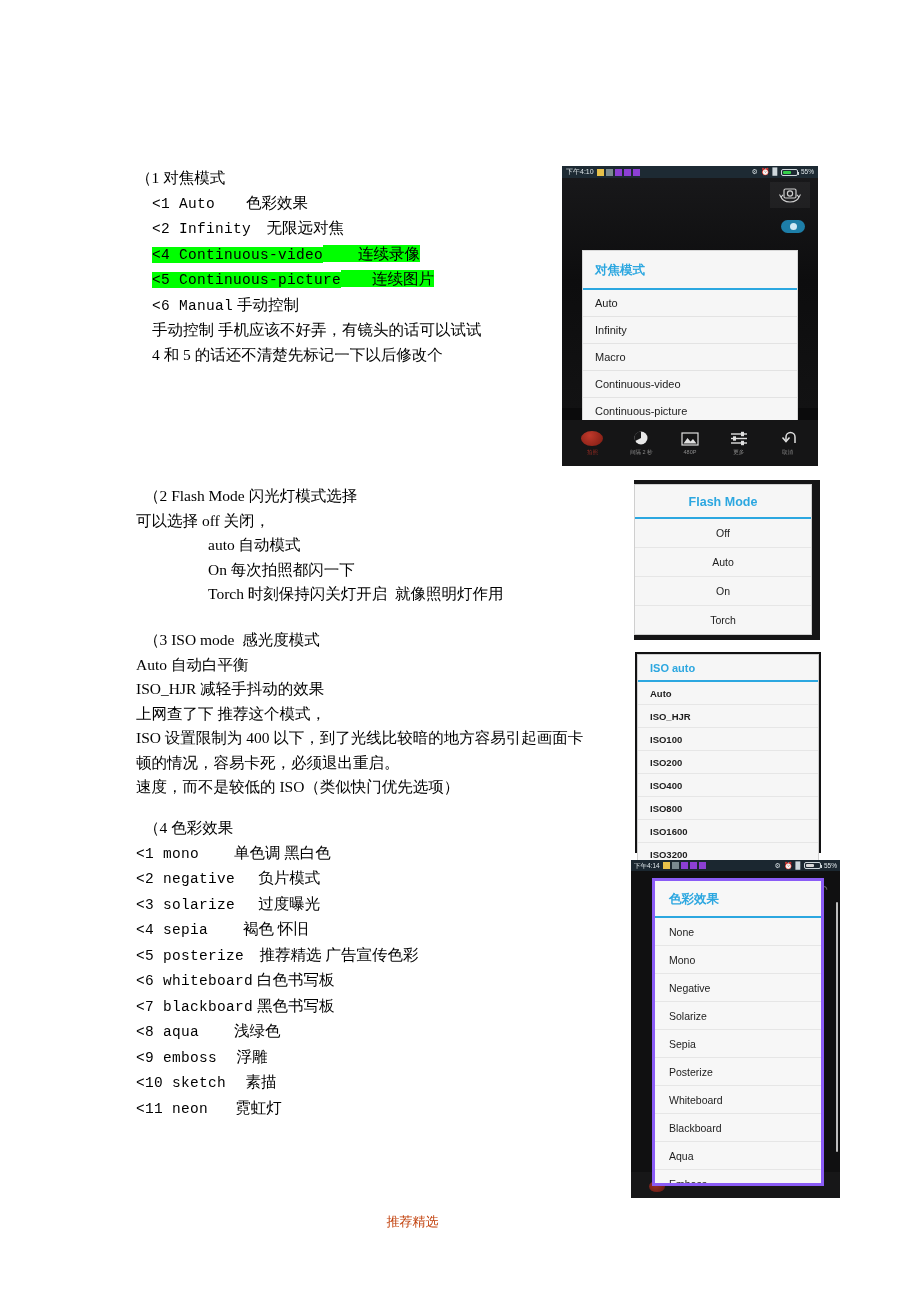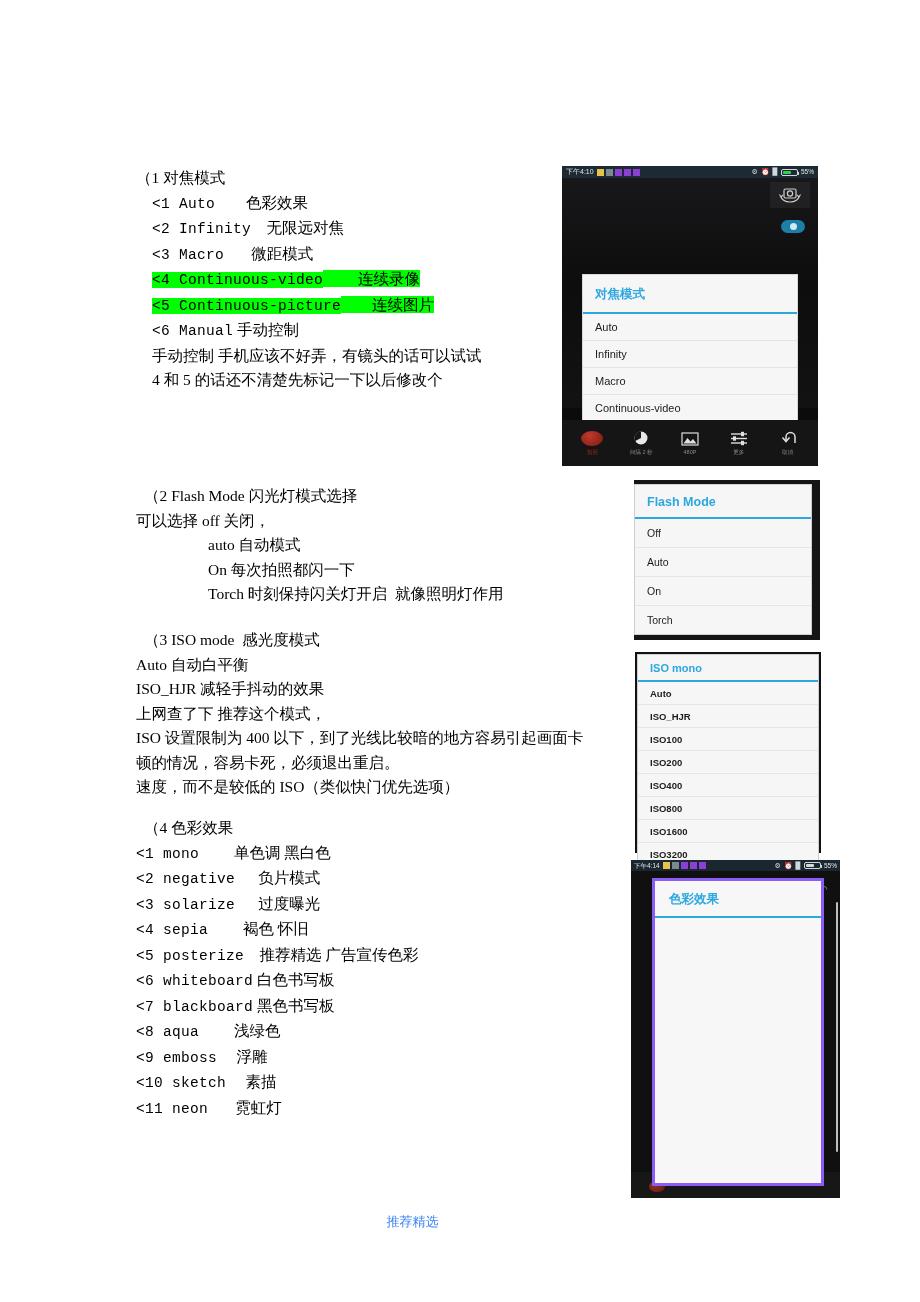--- a/index.html
+++ b/index.html
@@ -51,21 +51,21 @@
   }
   .cam-switch svg{width:26px;height:20px;}
   .focus-dot{
     position:absolute;right:13px;top:42px;width:24px;height:13px;border-radius:7px;
     background:#1d7ea8;display:flex;align-items:center;justify-content:center;
   }
   .focus-dot i{width:7px;height:7px;border-radius:50%;background:#cfe9f5;display:block;}
 
   .dialog{
     position:absolute;left:20px;top:72px;width:214px;
-    background:#f6f6f6;border:1px solid #d8d8d8;margin-top:24px;
+    background:#f6f6f6;border:1px solid #d8d8d8;
   }
   .dlg-title{
     color:#2ca7e0;font-family:"Liberation Sans",sans-serif;font-weight:bold;
     font-size:12.5px;padding:11px 12px 9px 12px;border-bottom:2px solid #2ca7e0;
     background:#f6f6f6;
   }
   .dlg-item{
     font-family:"Liberation Sans",sans-serif;font-size:11px;color:#1c1c1c;
     padding:7px 12px;border-bottom:1px solid #e3e3e3;background:#f6f6f6;font-weight:500;
   }
@@ -129,34 +129,33 @@
   }
   .vf4{position:absolute;left:0;right:0;top:11px;bottom:0;background:#101011;}
   .vf4 .tb-strip{position:absolute;left:0;right:0;bottom:0;height:26px;background:#171718;}
   .vf4 .shut4{position:absolute;left:18px;bottom:6px;width:16px;height:11px;border-radius:50%;
     background:radial-gradient(circle at 40% 30%,#9b3126,#5f1710);}
   .vf4 .undo4{position:absolute;right:12px;top:12px;color:#6a6a6a;font-size:12px;font-family:"DejaVu Sans",sans-serif;}
 
   
   .footer{
     position:absolute;left:0;right:0;top:1205px;text-align:center;
-    font-family:"Liberation Serif",serif;font-size:13px;color:#3b82f6;
+    font-family:"Liberation Serif",serif;font-size:13px;color:#c2410c;
   }
 </style>
 </head>
 <body>
 
 <div class="page">
 
   <div class="blk" style="top:158px;">
     <div class="ln">（1 对焦模式</div>
     <div id="s1-items">
         <div class="ln ind1"><span class="mono">&lt;1 Auto</span><span class="">&nbsp;&nbsp;&nbsp;&nbsp;&nbsp;&nbsp;&nbsp;&nbsp;</span><span class="">色彩效果</span></div>
         <div class="ln ind1"><span class="mono">&lt;2 Infinity</span><span class="">&nbsp;&nbsp;&nbsp;&nbsp;</span><span class="">无限远对焦</span></div>
-        <div class="ln ind1"><span class="mono">&lt;3 Macro</span><span class="">&nbsp;&nbsp;&nbsp;&nbsp;&nbsp;&nbsp;&nbsp;</span><span class="">微距模式</span></div>
         <div class="ln ind1"><span class="mono hl">&lt;4 Continuous-video</span><span class="hl">&nbsp;&nbsp;&nbsp;&nbsp;&nbsp;&nbsp;&nbsp;&nbsp;&nbsp;</span><span class="hl">连续录像</span></div>
         <div class="ln ind1"><span class="mono hl">&lt;5 Continuous-picture</span><span class="hl">&nbsp;&nbsp;&nbsp;&nbsp;&nbsp;&nbsp;&nbsp;&nbsp;</span><span class="hl">连续图片</span></div>
         <div class="ln ind1"><span class="mono">&lt;6 Manual</span><span class="">&nbsp;</span><span class="">手动控制</span></div>
       </div>
     <div class="ln ind1">手动控制 手机应该不好弄，有镜头的话可以试试</div>
     <div class="ln ind1">4 和 5 的话还不清楚先标记一下以后修改个</div>
   </div>
 
   <div class="blk" style="top:476px;">
     <div class="ln" style="padding-left:8px;">（2 Flash Mode 闪光灯模式选择</div>
@@ -281,34 +280,34 @@
         <svg width="18" height="15" viewBox="0 0 18 15">
           <path d="M16 12 L16 6 A4.5 4.5 0 0 0 7 6 L7 9" fill="none" stroke="#e0e0e0" stroke-width="1.5"></path>
           <path d="M3.5 6.5 L7 10.5 L10.5 6.5" fill="none" stroke="#e0e0e0" stroke-width="1.5"></path>
         </svg>
         <span class="lbl">取消</span>
       </div>
     </div>
   </div>
 
   <div class="panelwrap" style="left:634px;top:472px;width:186px;height:160px;">
-    <div class="panel" style="position:absolute;left:0;top:4px;width:176px;">
+    <div class="panel" style="position:absolute;left:0;top:4px;width:176px;text-align:center;">
       <div class="pnl-title">Flash Mode</div>
       <div id="flash-items">
           <div class="pnl-item">Off</div>
           <div class="pnl-item">Auto</div>
           <div class="pnl-item">On</div>
           <div class="pnl-item">Torch</div>
         </div>
     </div>
   </div>
 
   <div class="panelwrap" style="left:635px;top:644px;width:186px;height:201px;background:#121213;">
     <div class="panel" style="position:absolute;left:2px;top:2px;width:180px;">
-      <div class="pnl-title-sm">ISO mono</div>
+      <div class="pnl-title-sm">ISO auto</div>
       <div id="iso-items">
           <div class="pnl-item-sm">Auto</div>
           <div class="pnl-item-sm">ISO_HJR</div>
           <div class="pnl-item-sm">ISO100</div>
           <div class="pnl-item-sm">ISO200</div>
           <div class="pnl-item-sm">ISO400</div>
           <div class="pnl-item-sm">ISO800</div>
           <div class="pnl-item-sm">ISO1600</div>
           <div class="pnl-item-sm">ISO3200</div>
         </div>
@@ -337,19 +336,31 @@
         <span class="glyph">▉</span>
         <span class="bat">
             <i class="fill" style="background:#d8d8d8;"></i>
           </span>
         <span class="pct">55%</span>
       </span>
     </div>
 
     <div class="dlg4">
       <div class="dlg4-title">色彩效果</div>
+      <div id="color-items">
+          <div class="dlg4-item">None</div>
+          <div class="dlg4-item">Mono</div>
+          <div class="dlg4-item">Negative</div>
+          <div class="dlg4-item">Solarize</div>
+          <div class="dlg4-item">Sepia</div>
+          <div class="dlg4-item">Posterize</div>
+          <div class="dlg4-item">Whiteboard</div>
+          <div class="dlg4-item">Blackboard</div>
+          <div class="dlg4-item">Aqua</div>
+          <div class="dlg4-item">Emboss</div>
+        </div>
     </div>
     <div class="scrollbar"></div>
   </div>
 
   <div class="footer">推荐精选</div>
 
 </div>
 
 </body></html>

